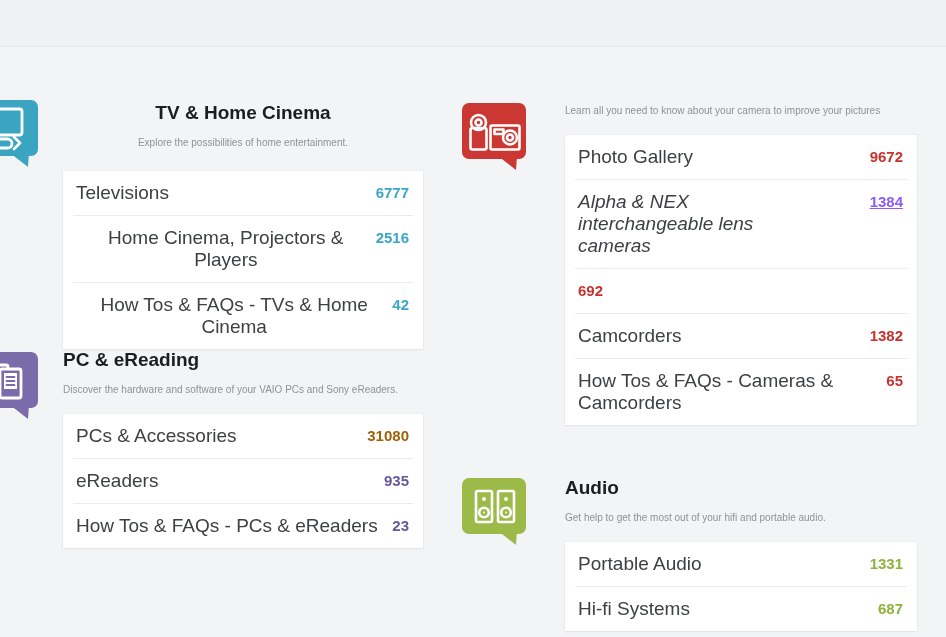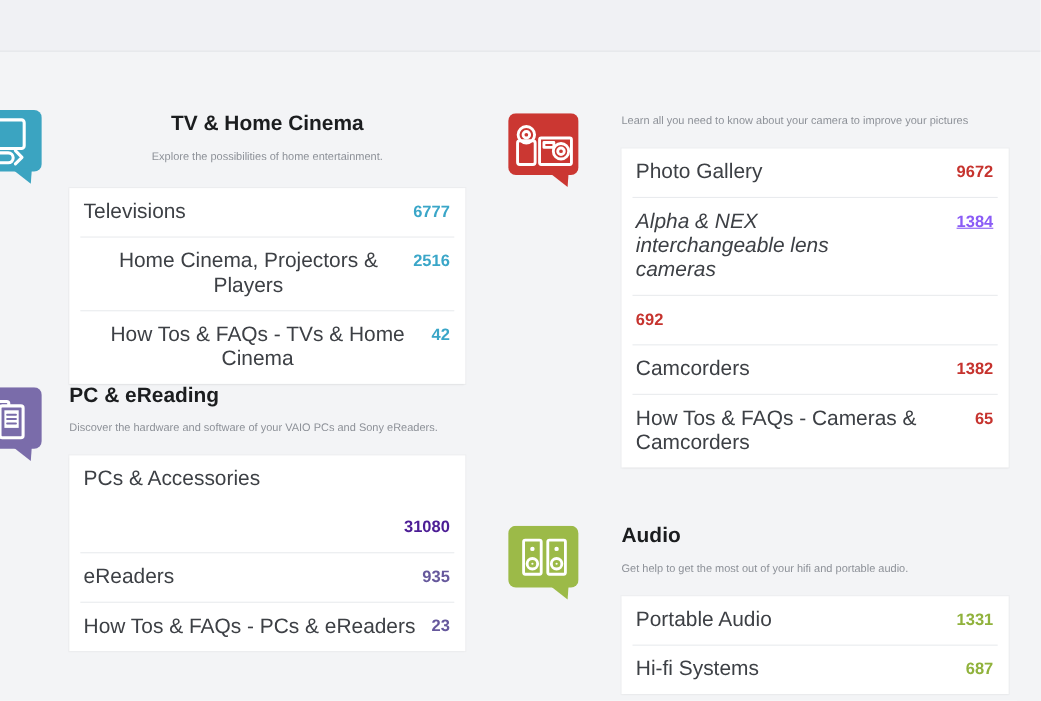--- a/index.html
+++ b/index.html
@@ -126,21 +126,21 @@
       </g>
     </svg>
   </div>
 
   <div class="section col-left" style="top:347px;">
     <h2>PC &amp; eReading</h2>
     <p class="desc two-line">Discover the hardware and software of your VAIO PCs and Sony eReaders.</p>
     <div class="card">
       <div class="row">
         <span class="label">PCs &amp; Accessories</span>
-        <span class="count" style="color: #4c1d95; margin-top: 44px;">31080</span>
+        <span class="count" style="color: #a16207;">31080</span>
       </div>
       <div class="sep"></div>
       <div class="row">
         <span class="label">eReaders</span>
         <span class="count" style="color: rgb(102, 88, 156);">935</span>
       </div>
       <div class="sep"></div>
       <div class="row">
         <span class="label">How Tos &amp; FAQs - PCs &amp; eReaders</span>
         <span class="count" style="color: rgb(102, 88, 156);">23</span>

